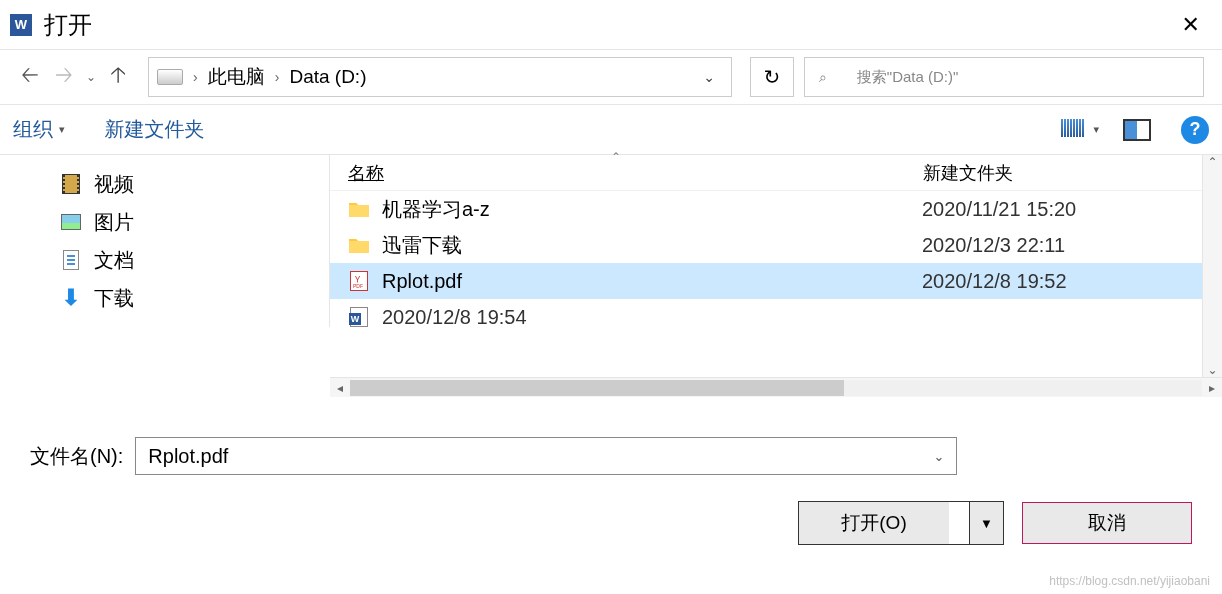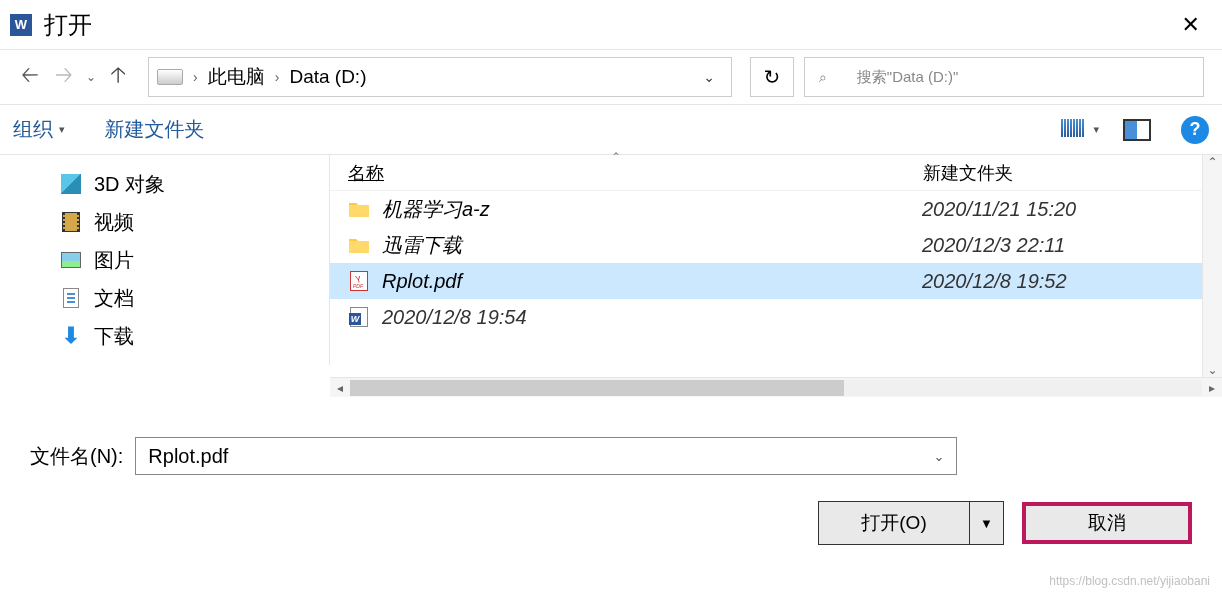--- a/index.html
+++ b/index.html
@@ -48,44 +48,44 @@
     .side-item { height: 38px; display: flex; align-items: center; font-size: 20px; cursor: pointer; }
     .side-icon { width: 22px; height: 22px; margin-right: 12px; display: flex; align-items: center; justify-content: center; }
     .side-item.downloads .side-icon { color: #1e88e5; }
     .sidebar-wrap { position: relative; width: 330px; }
     
     .file-area { flex: 1; display: flex; flex-direction: column; position: relative; }
     .file-headers { height: 36px; display: flex; align-items: center; padding: 0 0 0 18px; font-size: 18px; border-bottom: 1px solid #f0f0f0;}
     .col-name { width: 575px; text-decoration: underline; }
     .col-date { flex: 1; }
     .file-list { flex: 1; overflow: hidden; }
-    .file-row { height: 36px; display: flex; align-items: center; padding: 0 0 0 18px; font-size: 20px; cursor: pointer; font-style: italic; }
+    .file-row { height: 36px; display: flex; align-items: center; padding: 0 0 0 18px; font-size: 20px; cursor: pointer; }
     .file-row.selected { background: #cce8ff; }
     .file-icon { width: 22px; height: 22px; margin-right: 12px; display: flex; align-items: center; justify-content: center; }
     .file-name { width: 540px; }
     .file-date { color: #333; }
     
     .hscroll { height: 20px; display: flex; align-items: center; background: #f5f5f5; border-top: 1px solid #e5e5e5; }
     .hscroll .sc-arrow { width: 20px; text-align: center; font-size: 12px; color: #666; }
     .hscroll .sc-track { flex: 1; height: 16px; position: relative; background: #f0f0f0;}
     .hscroll .sc-thumb { position: absolute; left: 0; width: 58%; height: 100%; background: #ccc; }
     
     .file-vscroll { position: absolute; right: 0; top: 0; width: 20px; height: 222px; background: #f5f5f5; display: flex; flex-direction: column; align-items: center; justify-content: space-between; font-size: 12px; color: #666; border-left: 1px solid #e5e5e5;}
     
     .bottom-area { padding: 40px 30px 20px; }
     .filename-row { display: flex; align-items: center; }
     .fn-label { font-size: 20px; margin-right: 12px; }
     .fn-input { width: 822px; height: 38px; border: 1px solid #888; padding: 0 12px; font-size: 20px; display: flex; align-items: center; justify-content: space-between; }
     .fn-drop { font-size: 13px; color: #555; }
     
     .button-row { display: flex; justify-content: flex-end; margin-top: 26px; gap: 18px; align-items: center; }
-    .btn { height: 42px; border: 4px solid #be185d; background: #e9e9e9; font-size: 19px; display: flex; align-items: center; justify-content: center; cursor: pointer; }
+    .btn { height: 42px; border: 1px solid #be185d; background: #e9e9e9; font-size: 19px; display: flex; align-items: center; justify-content: center; cursor: pointer; }
     .btn-open { width: 150px; border-right: none;}
     .btn-split { width: 34px; border-left: 1px solid #888; font-size: 13px; }
-    .btn-group { display: flex; border: 1px solid #333; }
+    .btn-group { display: flex; border: 1px solid #333; gap: 20px; }
     .btn-group .btn { border: none; }
     .btn-group .btn-split { border-left: 1px solid #333; }
     .btn-cancel { width: 170px; }
     
     .watermark { position: absolute; bottom: 6px; right: 12px; font-size: 12px; color: rgba(150,150,150,0.6); }
     
     .folder-svg { width: 20px; height: 16px; }
     .icon-3d { width: 20px; height: 20px; background: linear-gradient(135deg, #5bc5e8 50%, #2a8fb5 50%); }
     .icon-video { width: 18px; height: 20px; background: #d4a84a; position: relative; border: 1px solid #333;}
     .icon-video::before, .icon-video::after { content:""; position:absolute; width:3px; height:100%; background: repeating-linear-gradient(#333 0 2px, transparent 2px 4px);}
@@ -159,26 +159,20 @@
   <div class="help-icon">?</div>
 </div>
 
 <div class="content-area">
   <div class="expand-caret">⌃</div>
 
   <div class="sidebar-wrap">
     <div class="sidebar">
       <div class="side-item">
         <span class="side-icon">
-            <span class="icon-3d"></span>
-          </span>
-        <span>3D 对象</span>
-      </div>
-      <div class="side-item">
-        <span class="side-icon">
             <span class="icon-video"></span>
           </span>
         <span>视频</span>
       </div>
       <div class="side-item">
         <span class="side-icon">
             <span class="icon-pic"></span>
           </span>
         <span>图片</span>
       </div>

